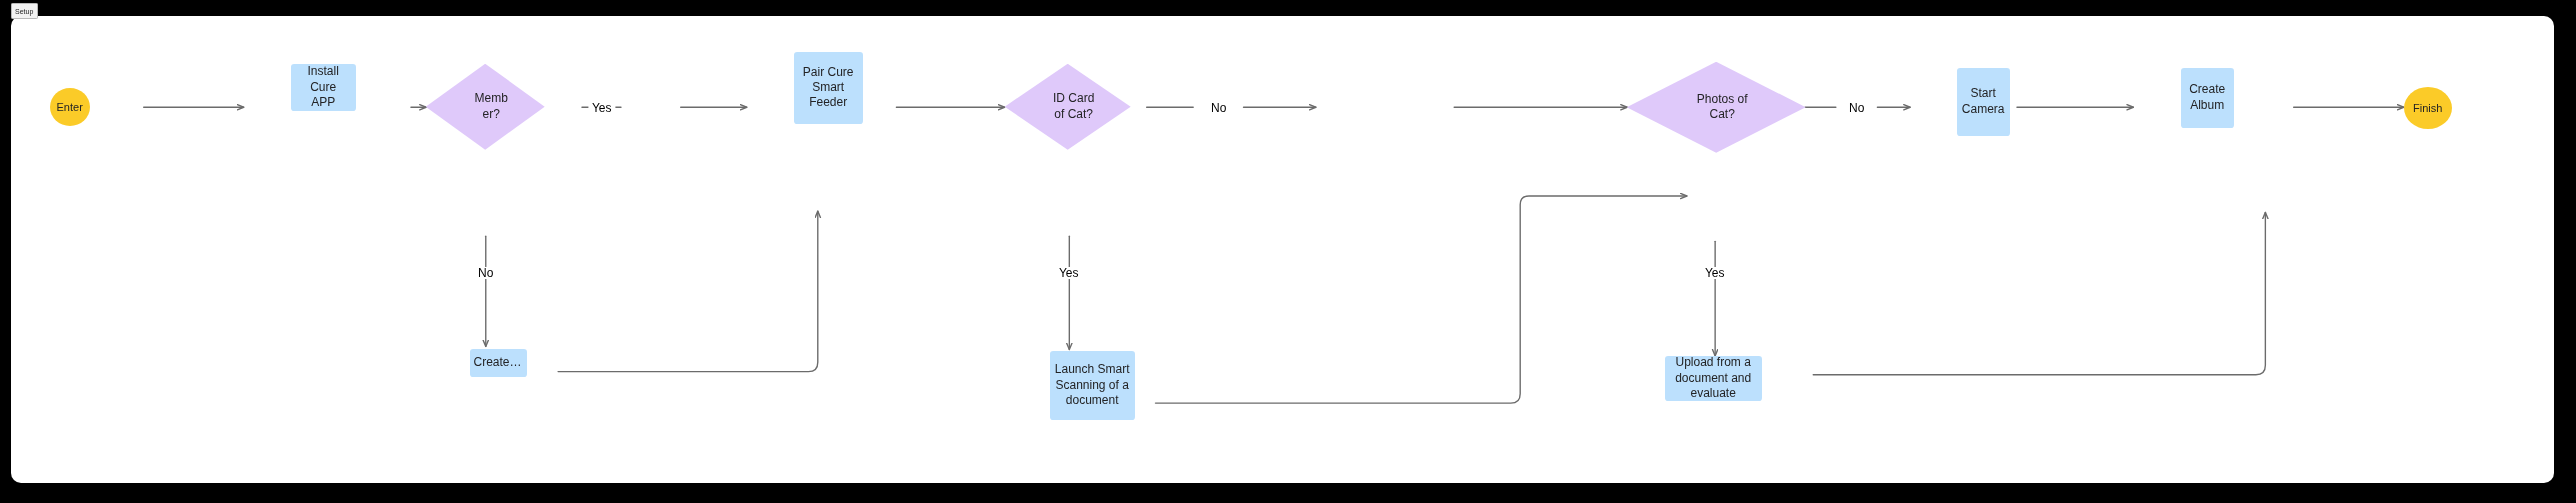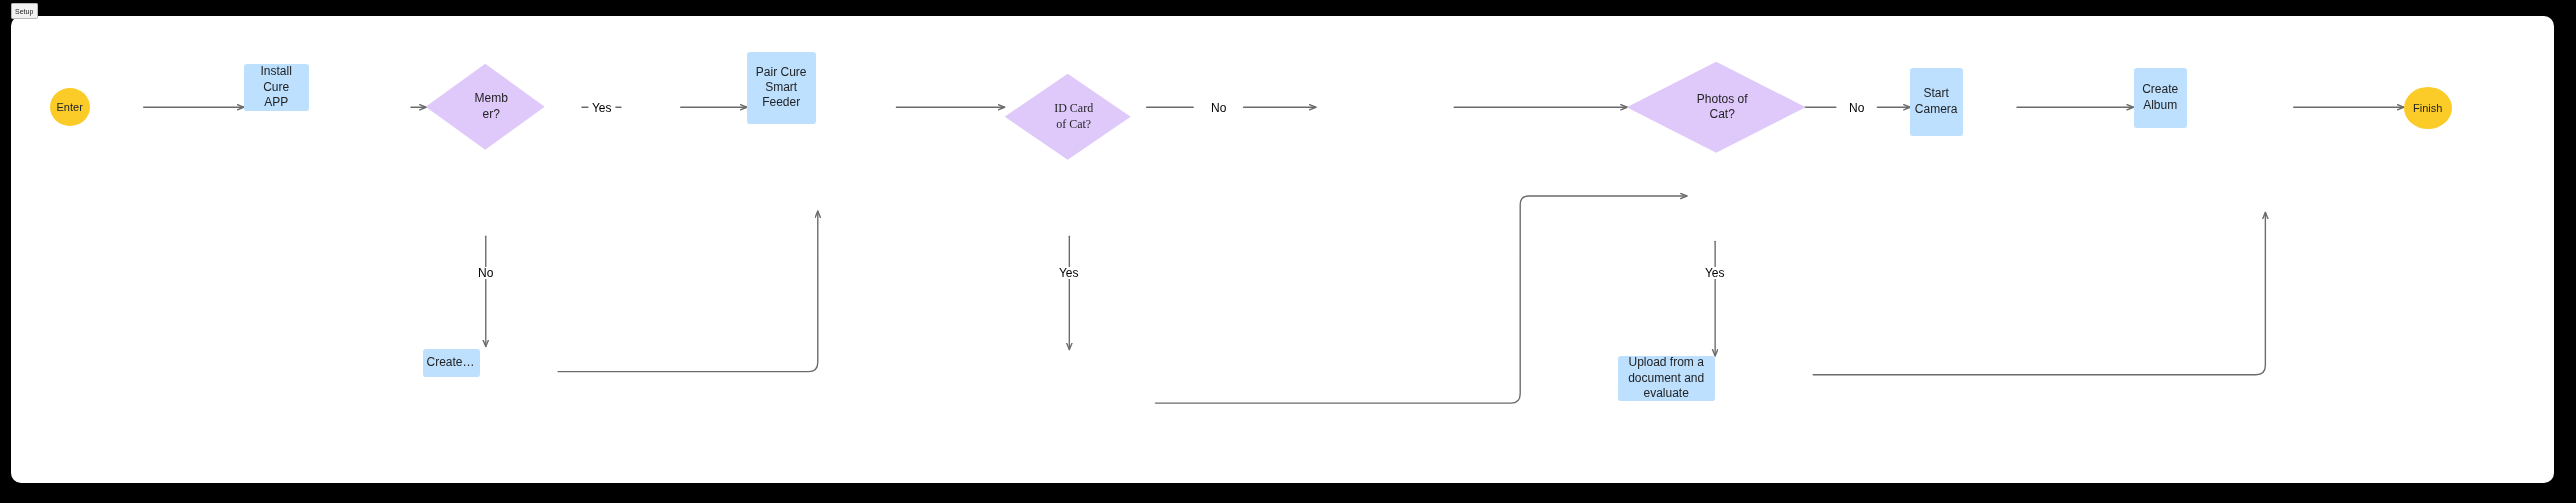--- a/index.html
+++ b/index.html
@@ -39,21 +39,21 @@
     white-space:pre-line;
     padding:0 3.8px;
     overflow:hidden;
   }
 
   
   .terminator{border-radius:50%;background:#FBCB28;}
   .terminator .lbl{font-size:11px;}
 
   
-  .process{background:#BCE0FD;border-radius:3.1px;}
+  .process{background:#BCE0FD;border-radius:3.1px;margin-left:47px;}
   .process .lbl{font-size:12px;}
 
   
   .process.trunc .lbl{
     white-space:nowrap;text-overflow:ellipsis;max-width:100%;
   }
 
   
   .decision{background:transparent;}
   .decision .dmd{
@@ -143,26 +143,31 @@
     <div class="node process trunc" style="left:412px;top:333px;width:57px;height:28px;">
       <span class="lbl">Create A...</span>
     </div>
 
     <div class="node process" style="left:736px;top:36px;width:69px;height:72px;">
       <span class="lbl">Pair Cure
 Smart
 Feeder</span>
     </div>
 
-    <div class="node decision" style="left:994px;top:58px;width:126px;height:86px;font-family:Liberation Serif, serif;">
+    <div class="node decision" style="left:994px;top:48px;width:126px;height:86px;">
       <span class="dmd"></span>
       <span class="lbl">ID Card
 of Cat?</span>
     </div>
 
+    <div class="node process" style="left:992px;top:335px;width:85px;height:69px;">
+      <span class="lbl">Launch Smart
+Scanning of a
+document</span>
+    </div>
 
 
     <div class="node decision" style="left:1616px;top:46px;width:179px;height:91px;">
       <span class="dmd"></span>
       <span class="lbl">Photos of
 Cat?</span>
     </div>
 
     <div class="node process" style="left:1607px;top:340px;width:97px;height:45px;">
       <span class="lbl">Upload from a

